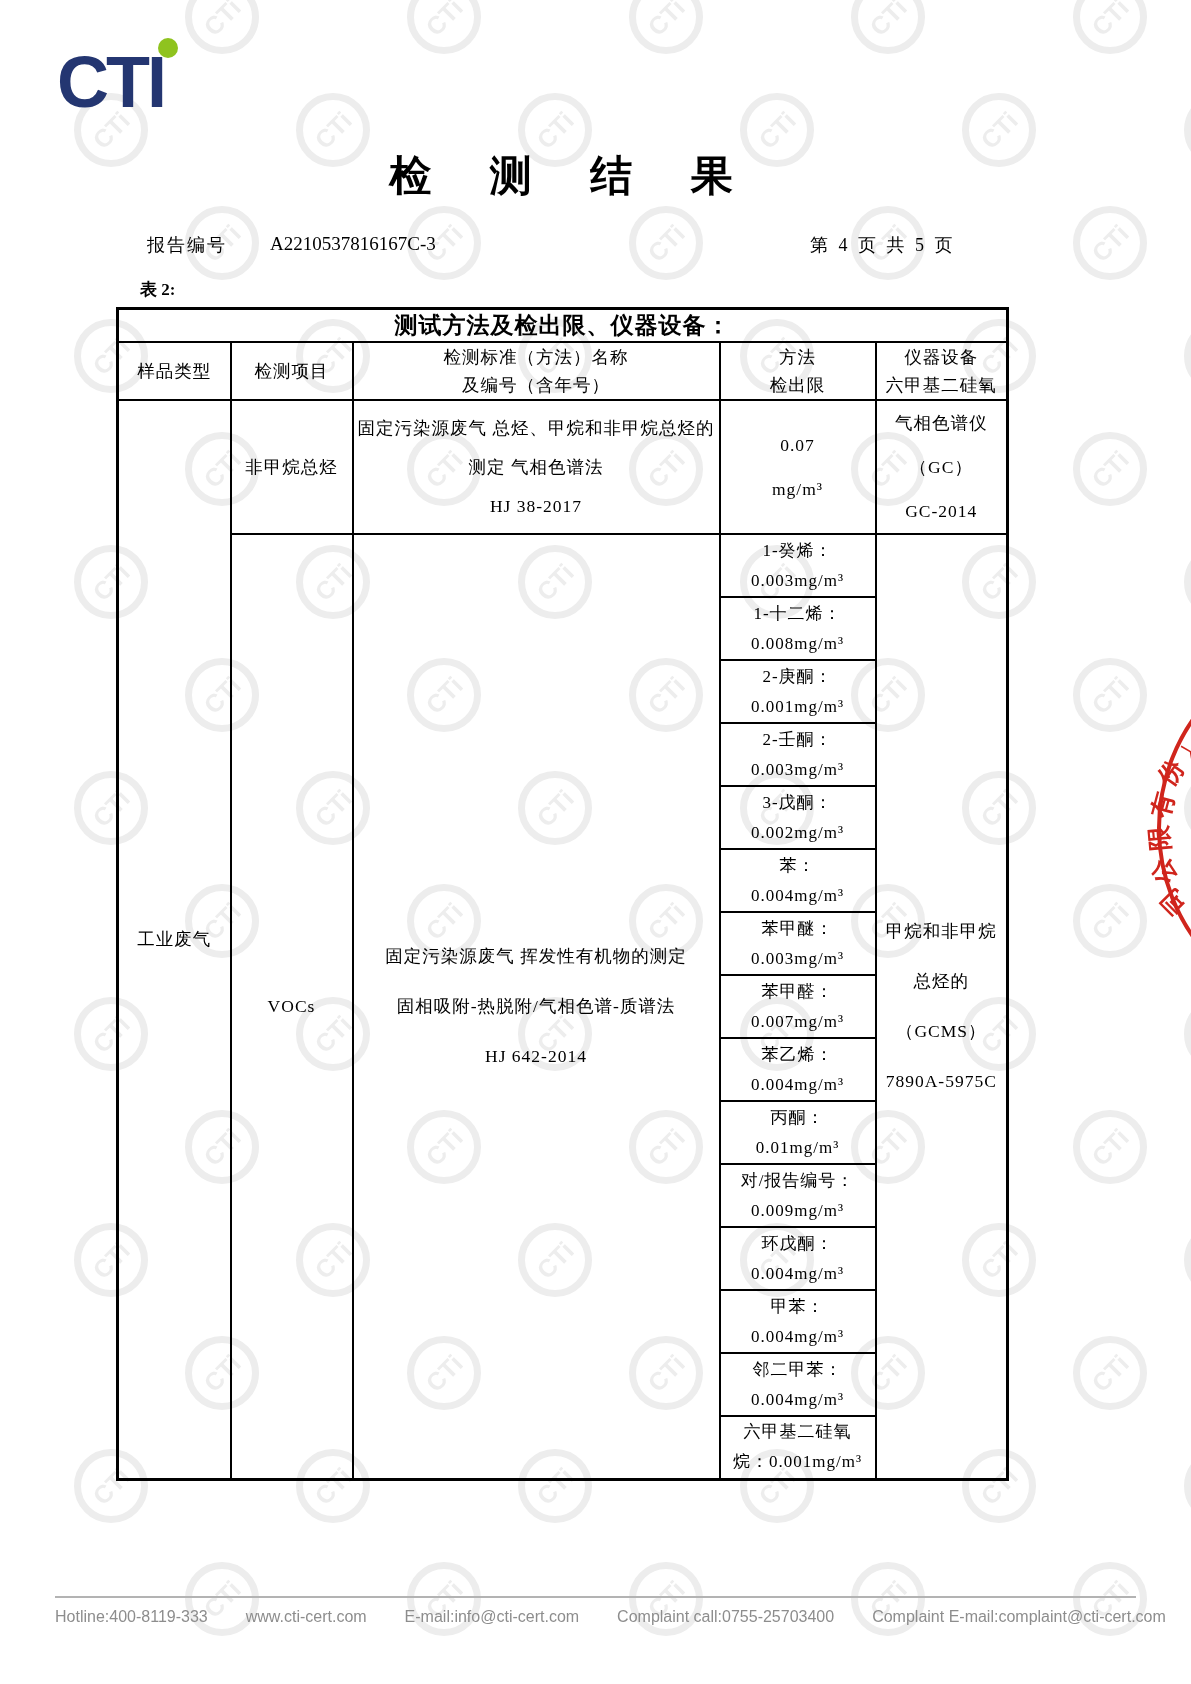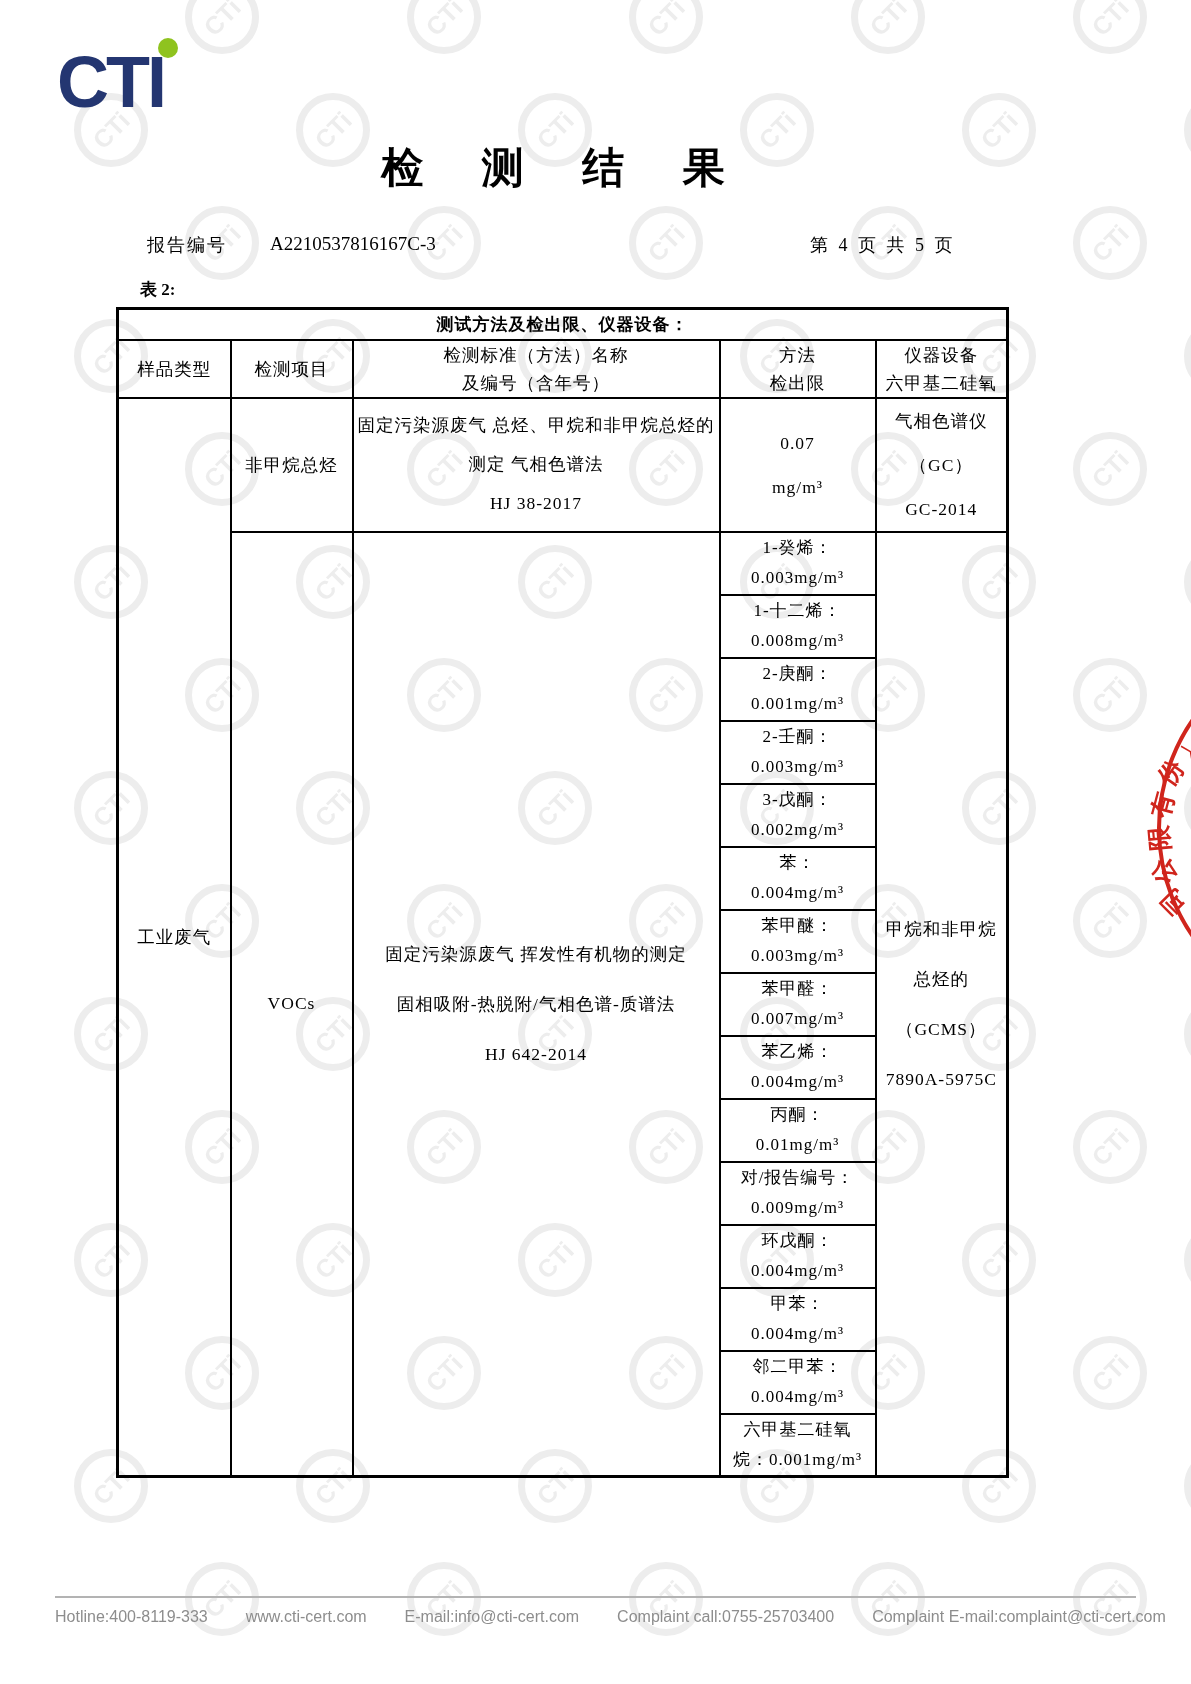--- a/index.html
+++ b/index.html
@@ -11,32 +11,32 @@
       display:flex;align-items:center;justify-content:center;transform:rotate(-45deg);box-sizing:border-box;}
   .wm span{font-family:"Liberation Sans",sans-serif;font-weight:bold;font-size:25px;color:#ededed;letter-spacing:0;}
   
   .hdr{position:absolute;left:57px;top:40px;z-index:1;display:flex;align-items:flex-end;}
   .logo-latin{position:relative;font-family:"Liberation Sans",sans-serif;font-weight:bold;
               font-size:72px;line-height:84px;letter-spacing:-3px;color:#243671;}
   .logo-dot{position:absolute;left:101px;top:-2px;width:20px;height:20px;border-radius:50%;background:#8fc31f;}
   .logo-cn{font-family:"Liberation Sans",sans-serif;font-weight:bold;font-size:55px;line-height:62px;
            letter-spacing:6px;color:#243671;margin-left:20px;margin-bottom:2px;}
   
-  .doc-title{position:absolute;left:0;top:140px;width:1130px;margin:0;text-align:center;z-index:1;
+  .doc-title{position:absolute;left:0;top:140px;width:1130px;margin:8px;text-align:center;z-index:1;
              font-size:42px;font-weight:bold;letter-spacing:24px;font-family:"Liberation Serif",serif;}
   .meta{position:absolute;left:0;top:233px;width:100%;height:30px;z-index:1;font-size:18px;}
   .meta-label{position:absolute;left:147px;letter-spacing:2px;}
   .meta-value{position:absolute;left:270px;font-size:19px;}
   .meta-page{position:absolute;left:810px;letter-spacing:3px;}
   .table-label{position:absolute;left:140px;top:278px;z-index:1;font-size:17px;font-weight:bold;}
   
   table.main{position:absolute;left:116px;top:307px;z-index:1;border-collapse:collapse;table-layout:fixed;
              width:890px;border:3px solid #000;font-size:17.5px;}
   table.main td{border:2px solid #000;text-align:center;vertical-align:middle;padding:0 4px;letter-spacing:1px;}
-  td.section{font-weight:bold;text-align:left;padding-left:6px;font-size:17px;letter-spacing:1px;}
+  td.section{font-weight:bold;text-align:left;padding-left:6px;font-size:23px;letter-spacing:1px;}
   .multiline{white-space:pre-line;}
   .hcell{line-height:28px;}
   .lh39{line-height:39px;margin-left:16px;}
   .lh44{line-height:44px;}
   .lh50{line-height:50px;}
   td.limit{line-height:30px;font-size:17px;}
   tr.sub{height:63px;}
   
   .seal{position:absolute;inset:0;z-index:2;pointer-events:none;}
   .seal-ring{position:absolute;left:1157px;top:636px;width:384px;height:384px;border:4px solid #d0251c;

